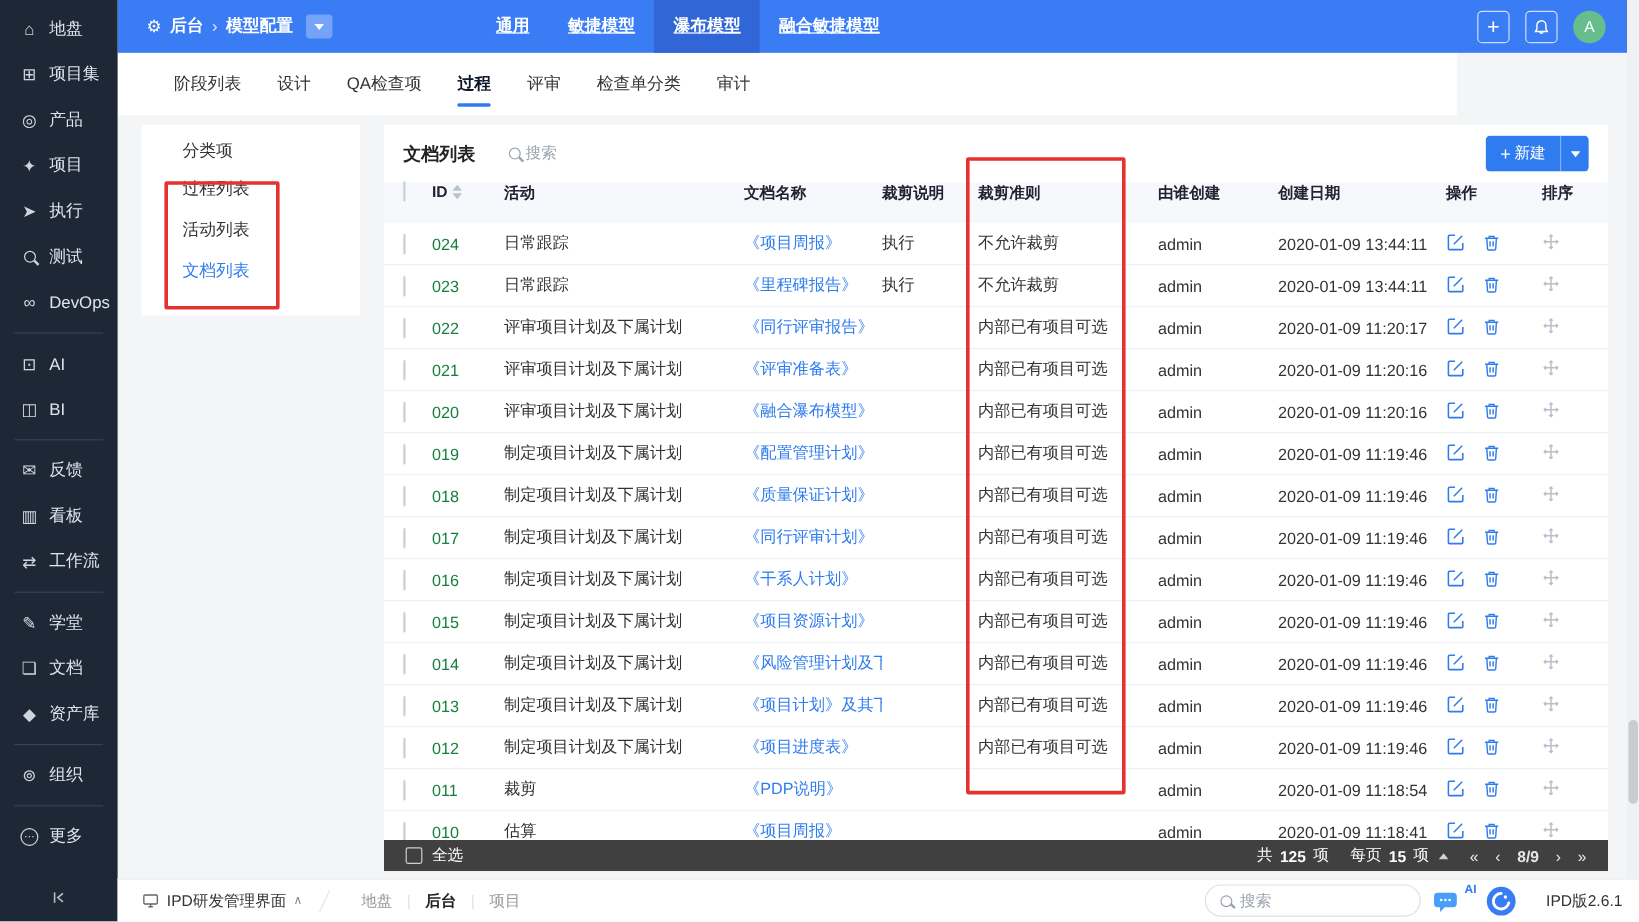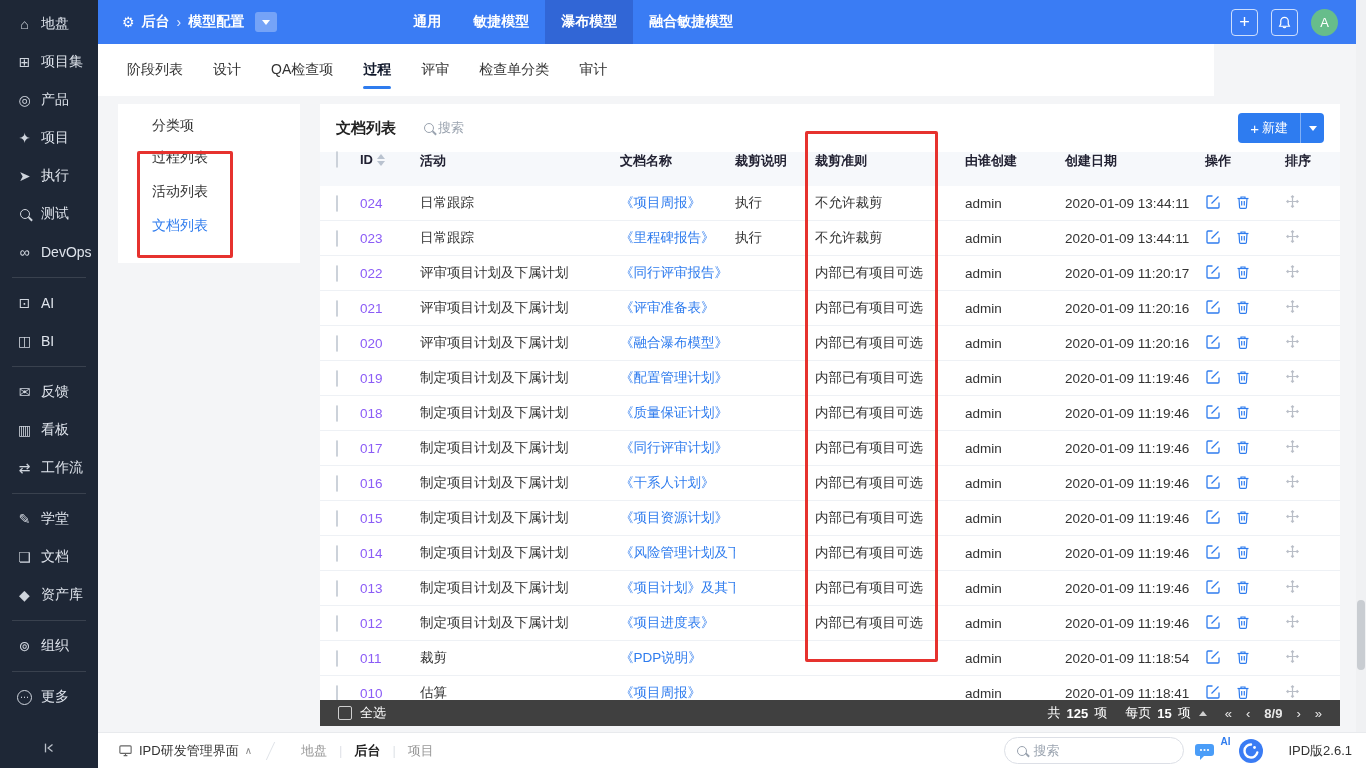--- a/index.html
+++ b/index.html
@@ -17,28 +17,28 @@
   .mag::after { content:""; position:absolute; width:5px; height:1.5px; background:currentColor; right:-4px; bottom:-1px; transform:rotate(45deg); }
 
   
   .topbar { position:absolute; left:98px; top:0; width:1258px; height:44px; background:#3a7cf4; display:flex; align-items:center; color:#fff; z-index:4; }
   .crumb { display:flex; align-items:center; gap:7px; padding-left:24px; font-size:14px; font-weight:bold; }
   .crumb .gear { font-weight:normal; font-size:14px; }
   .crumb .sep { font-weight:normal; opacity:.85; }
   .crumb-drop { width:22px; height:20px; background:rgba(255,255,255,.3); border-radius:3px; display:flex; align-items:center; justify-content:center; margin-left:4px; cursor:pointer; }
   .caret-down { width:0; height:0; border-left:4px solid transparent; border-right:4px solid transparent; border-top:5px solid #fff; }
   .top-tabs { display:flex; margin-left:120px; height:44px; }
-  .top-tab { padding:0 16px; display:flex; align-items:center; font-size:14px; font-weight:bold; cursor:pointer; white-space:nowrap; }
+  .top-tab { padding:0 16px; display:flex; align-items:center; font-size:14px; font-weight:bold; cursor:pointer; white-space:nowrap;text-decoration:underline; }
   .top-tab.active { background:#3166d6; }
   .top-right { margin-left:auto; display:flex; align-items:center; gap:13px; padding-right:18px; }
   .tb-btn { width:27px; height:27px; border:1px solid rgba(255,255,255,.75); border-radius:4px; display:flex; align-items:center; justify-content:center; cursor:pointer; font-size:18px; line-height:1; }
   .avatar { width:27px; height:27px; border-radius:50%; background:#67bd8b; color:#fff; display:flex; align-items:center; justify-content:center; font-size:13px; cursor:pointer; }
 
   
-  .subnav { position:absolute; left:98px; top:44px; width:1116px; height:52px; background:#fff; display:flex; align-items:flex-start; gap:30px; padding-left:29px; z-index:3; }
+  .subnav { position:absolute; left:98px; top:44px; width:1116px; height:52px; background:#fff; display:flex; align-items:flex-start; gap:30px; padding-left:47px; z-index:3; }
   .sub-tab { position:relative; font-size:14px; color:#333; cursor:pointer; height:52px; display:flex; align-items:center; }
   .sub-tab.active { color:#0f172a; font-weight:bold; }
   .sub-tab.active::after { content:""; position:absolute; left:50%; transform:translateX(-50%); bottom:7px; width:28px; height:3px; border-radius:2px; background:#2f7cee; }
 
   
   .panel { position:absolute; left:118px; top:104px; width:182px; height:159px; background:#fff; z-index:2; }
   .panel-title { padding:13px 0 6px 34px; font-size:14px; color:#333; }
   .panel-item { height:34px; display:flex; align-items:center; padding-left:34px; font-size:14px; color:#333; cursor:pointer; }
   .panel-item.active { color:#2f7cee; }
 
@@ -53,21 +53,21 @@
   .new-drop { background:#2e7cf0; width:24px; display:flex; align-items:center; justify-content:center; border-left:1px solid rgba(255,255,255,.4); }
   .new-drop .caret-down { border-top-color:#fff; border-left-width:4px; border-right-width:4px; }
 
   
   .thead { height:34px; background:#f6f8fb; display:flex; align-items:flex-start; padding:0 0 0 16px; font-size:13px; font-weight:bold; color:#223; }
   .trow { height:35px; display:flex; align-items:center; padding:0 0 0 16px; font-size:13.5px; color:#333; border-bottom:1px solid #eef1f5; }
   .w-cb{width:24px;} .w-id{width:60px;} .w-act{width:200px;} .w-doc{width:115px;}
   .w-note{width:80px;} .w-rule{width:150px;} .w-creator{width:100px;} .w-date{width:140px;}
   .w-ops{width:80px;} .w-sort{width:53px;}
   .cb { width:14px; height:14px; border:1px solid #ccd2da; border-radius:2px; background:#fff; cursor:pointer; }
-  .c-id { color:#8b5cf6; cursor:pointer; }
+  .c-id { color:#15803d; cursor:pointer; }
   .c-doc { color:#2f7cee; cursor:pointer; overflow:hidden; white-space:nowrap; }
   .id-head { display:flex; align-items:center; gap:4px; }
   .sortgrp { display:flex; flex-direction:column; gap:2px; }
   .tri-up { width:0;height:0;border-left:4px solid transparent;border-right:4px solid transparent;border-bottom:5px solid #b9c2cf; }
   .tri-dn { width:0;height:0;border-left:4px solid transparent;border-right:4px solid transparent;border-top:5px solid #b9c2cf; }
   .op-ico { display:inline-flex; margin-right:10px; cursor:pointer; }
   .mv-ico { display:inline-flex; cursor:grab; }
 
   
   .selbar { position:absolute; left:0; bottom:0; width:1020px; height:26px; background:#404040; color:#fff; display:flex; align-items:center; padding:0 14px 0 18px; font-size:13px; z-index:6; }

